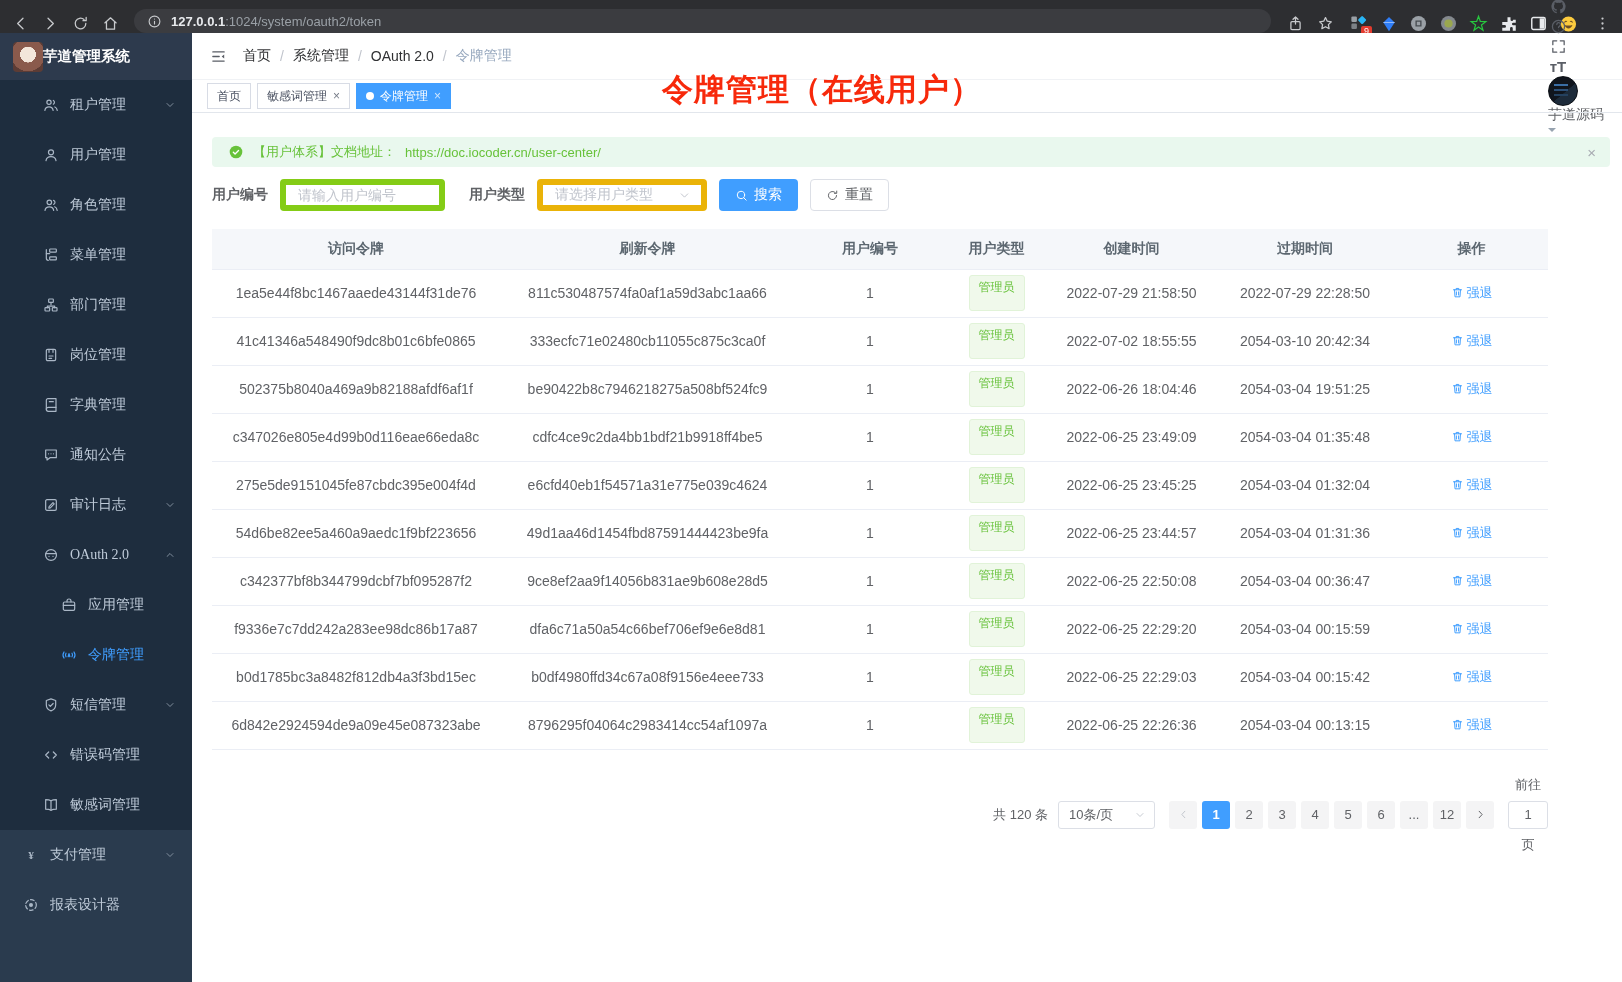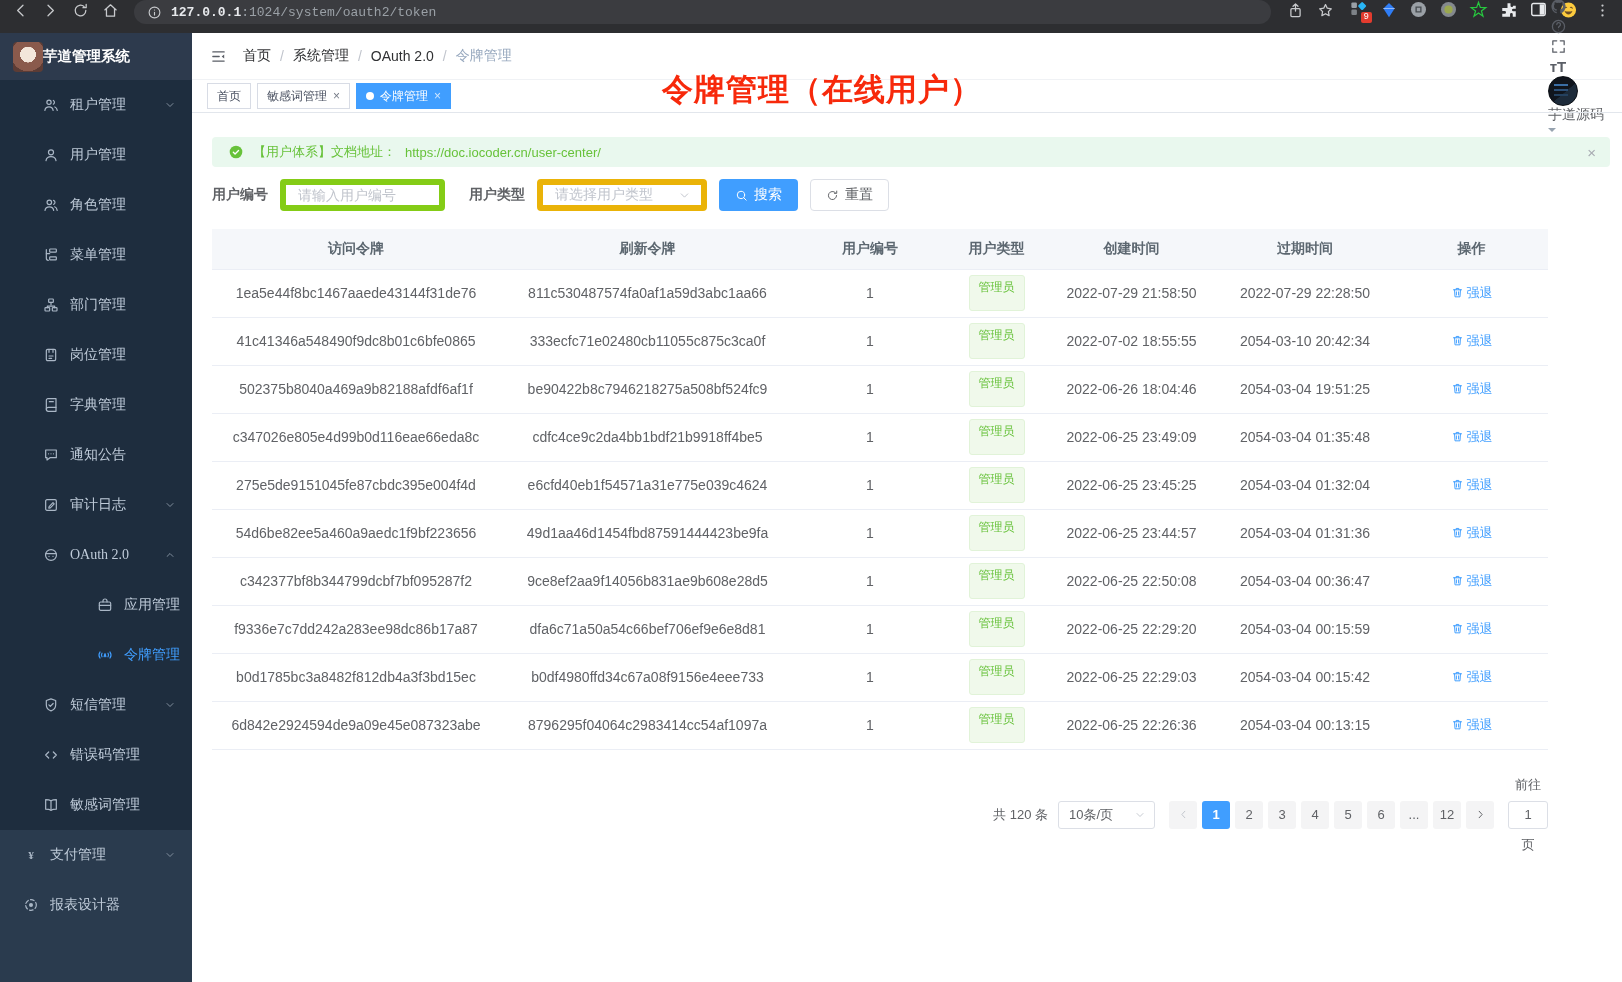--- a/index.html
+++ b/index.html
@@ -1,41 +1,41 @@
 <!DOCTYPE html>
 <html><head>
 <meta charset="utf-8">
 <style>
   * { box-sizing: border-box; margin: 0; padding: 0; }
   html,body { width:1622px; height:982px; overflow:hidden; font-family:"Liberation Sans","DejaVu Sans",sans-serif; background:#fff; }
   .screen { width:1622px; height:982px; display:flex; flex-direction:column; }
 
   
-  .browser-bar { height:33px; background:#2d2e31; display:flex; align-items:flex-start; padding:0 10px; gap:10px; flex:0 0 auto;font-family:Liberation Mono, monospace; }
+  .browser-bar { height:33px; background:#2d2e31; display:flex; align-items:flex-end; padding:0 10px; gap:10px; flex:0 0 auto; }
   .bicon { display:inline-flex; align-items:center; justify-content:center; color:#c8cacd; width:20px; height:20px; flex:0 0 auto; }
   .url-pill { flex:1 1 auto; height:24px; background:#3b3c40; border-radius:12px; display:flex; align-items:center; padding:0 10px; gap:7px; margin:0 4px; }
   .url-host { color:#e8eaed; font-size:13px; font-weight:bold; }
   .url-path { color:#9aa0a6; font-size:13px; }
   .ext-icons { display:flex; align-items:center; gap:11px; padding:0 4px; }
   .ext { position:relative; width:19px; height:19px; display:inline-flex; align-items:center; justify-content:center; }
   .ext-badge { position:absolute; right:-4px; bottom:-4px; background:#e33b2e; color:#fff; font-size:9px; line-height:11px; padding:0 3px; border-radius:2px; }
 
   
   .app { flex:1; display:flex; min-height:0; }
   .sidebar { width:192px; flex:0 0 auto; background:#1e2d3e; display:flex; flex-direction:column; }
   .logo-bar { height:47px; background:#2d3a4d; display:flex; align-items:center; padding:0 13px; color:#fff; font-size:14.5px; font-weight:bold; flex:0 0 auto; }
   .logo-avatar { width:30px; height:30px; border-radius:4px; flex:0 0 auto;
     background: radial-gradient(circle at 50% 42%, #f3e6da 0 34%, #8a5a4c 35% 72%, #5d3c35 73% 100%); }
   .menu { flex:1; display:flex; flex-direction:column; overflow:hidden;font-family:Liberation Serif, serif; }
   .submenu-section { background:#1e2d3e; }
   .root-section { background:#2a3b4e; flex:1; }
   .menu-item { height:50px; display:flex; align-items:center; font-size:14px; color:#bfcbd9; position:relative; cursor:pointer; }
   .menu-item.level0 { padding-left:22px; }
   .menu-item.level1 { padding-left:42px; }
-  .menu-item.level2 { padding-left:96px; }
+  .menu-item.level2 { padding-left:60px; }
   .mi-icon { width:18px; display:inline-flex; justify-content:center; margin-right:10px; color:#aab7c6; }
   .menu-item.active, .menu-item.active .mi-icon { color:#409eff; }
   .chev { position:absolute; right:16px; color:#8a97a6; display:inline-flex; }
   .chev.up { transform:rotate(180deg); }
 
   .main { flex:1; display:flex; flex-direction:column; background:#fff; position:relative; min-width:0; }
 
   
   .top-header { height:47px; display:flex; align-items:center; padding:0 18px; border-bottom:1px solid #f0f2f5; flex:0 0 auto; }
   .hamburger { color:#5a5e66; display:inline-flex; margin-right:16px; cursor:pointer; }

